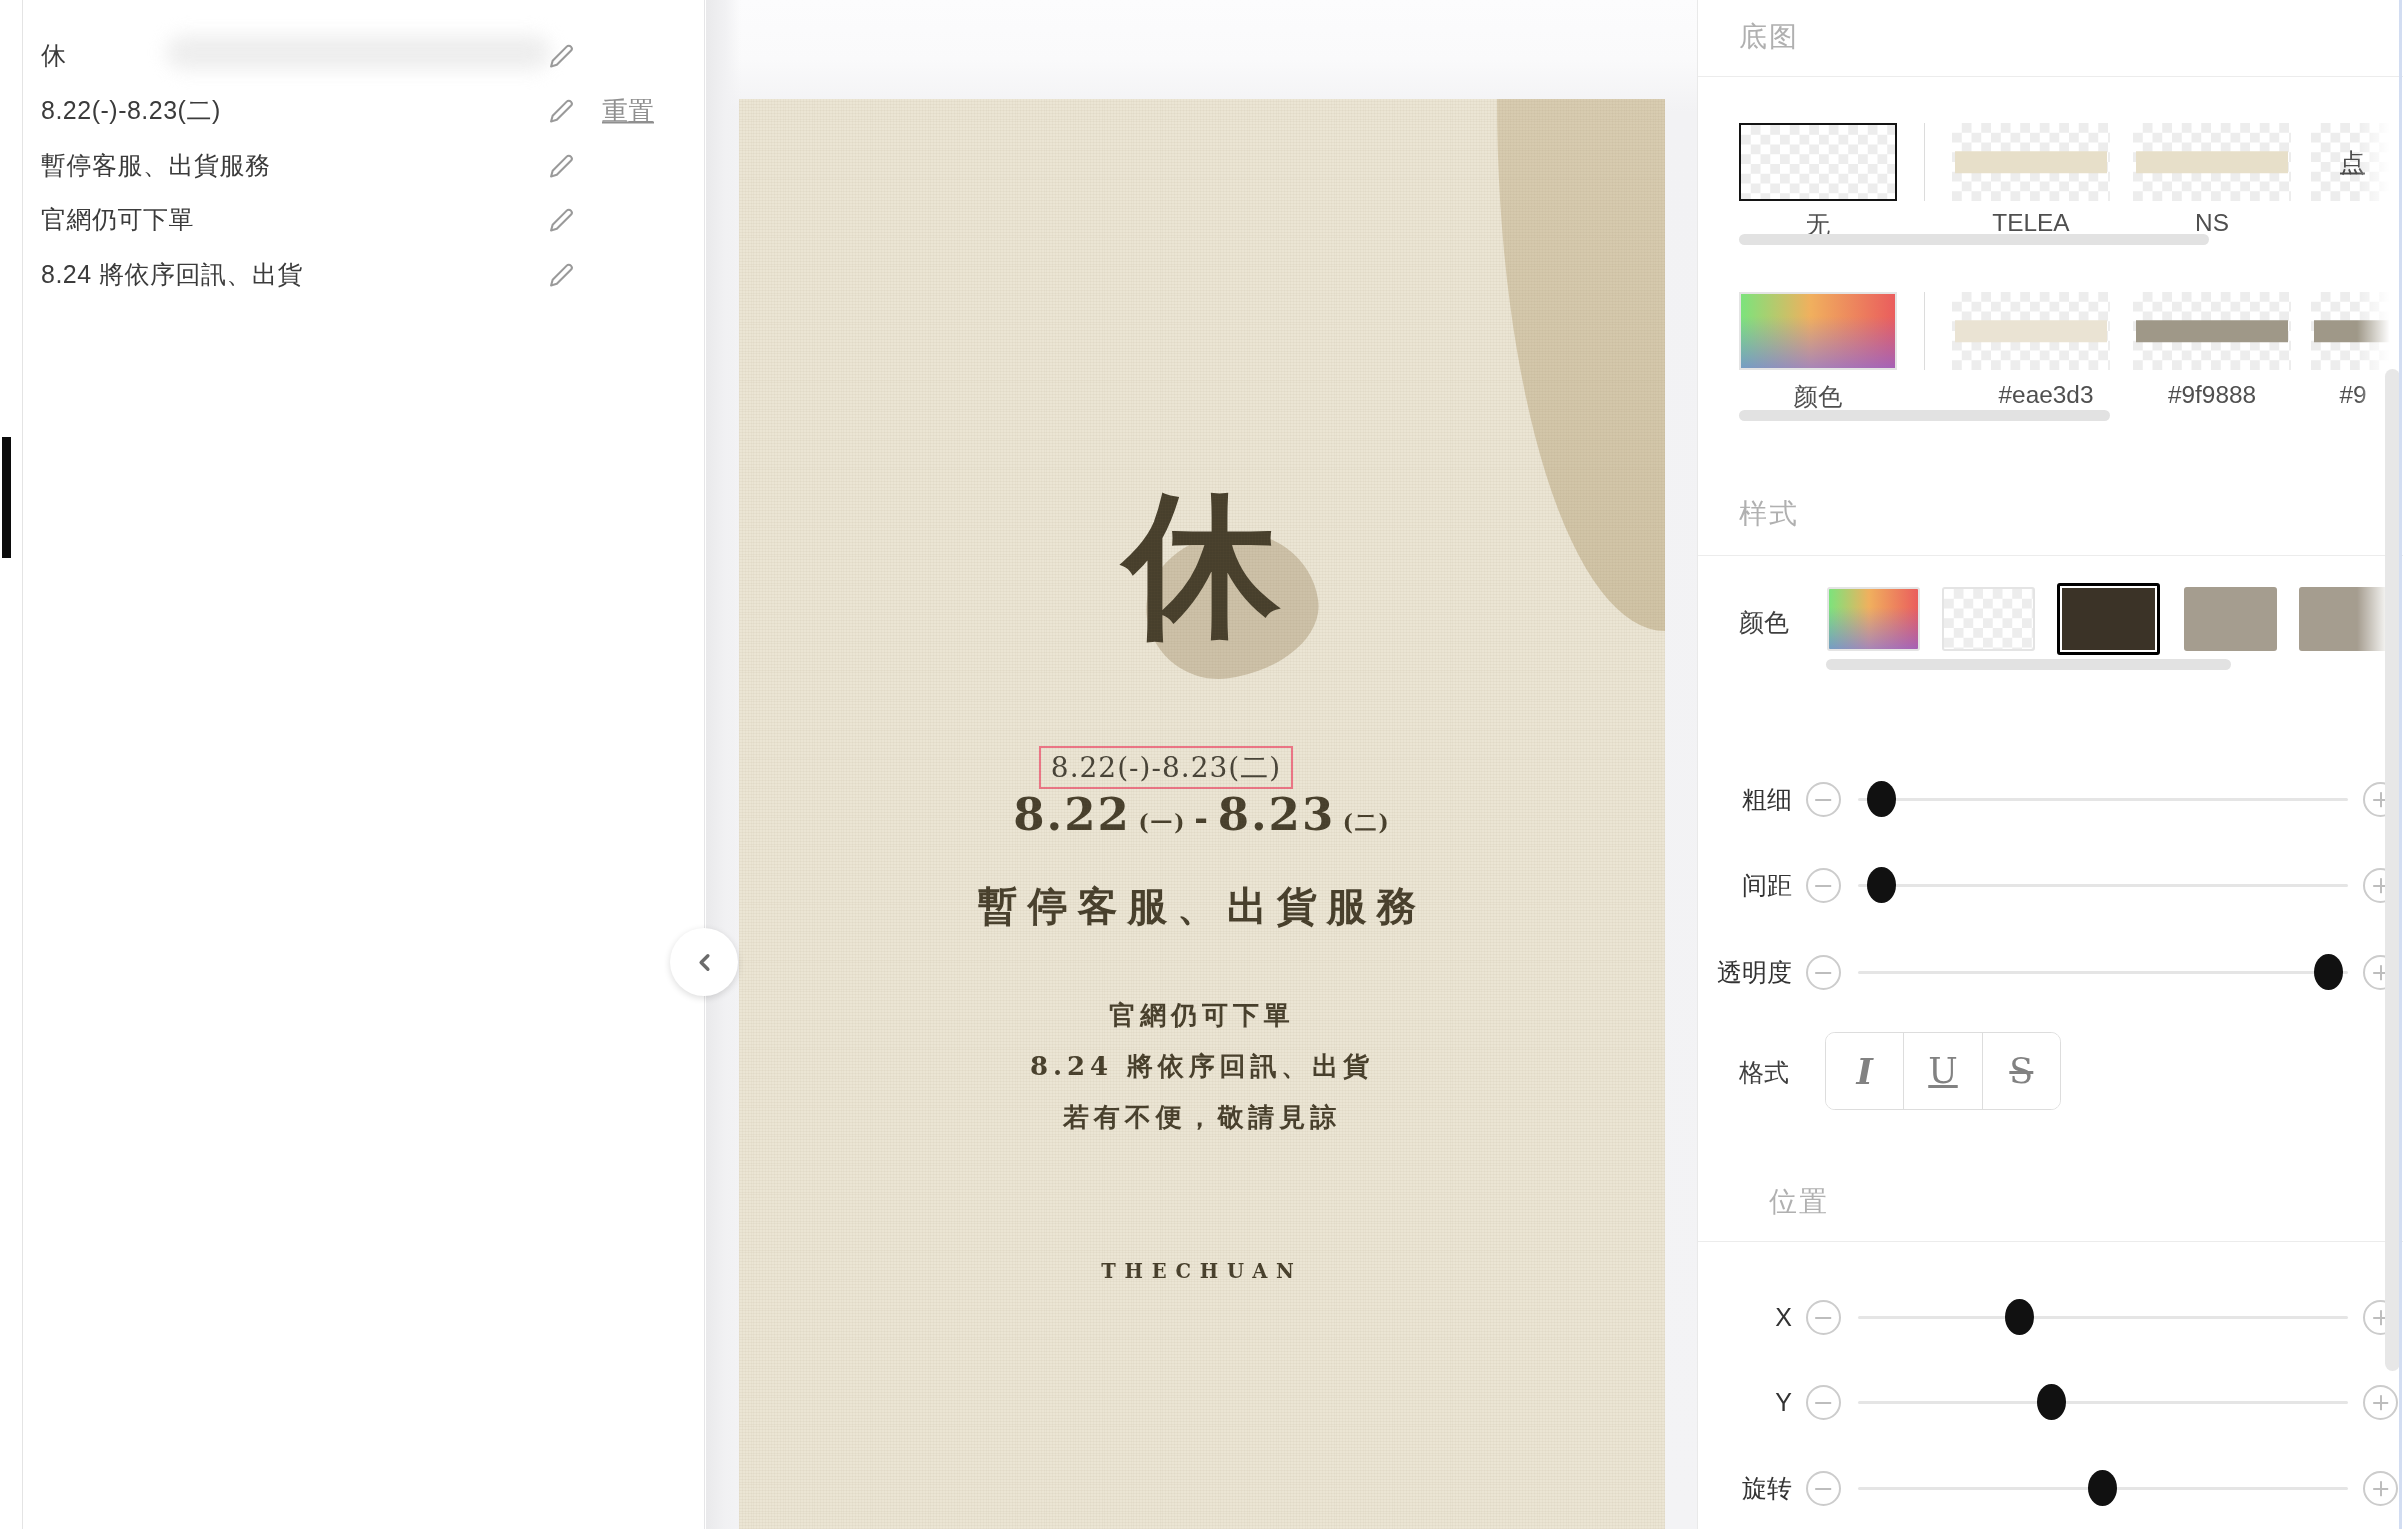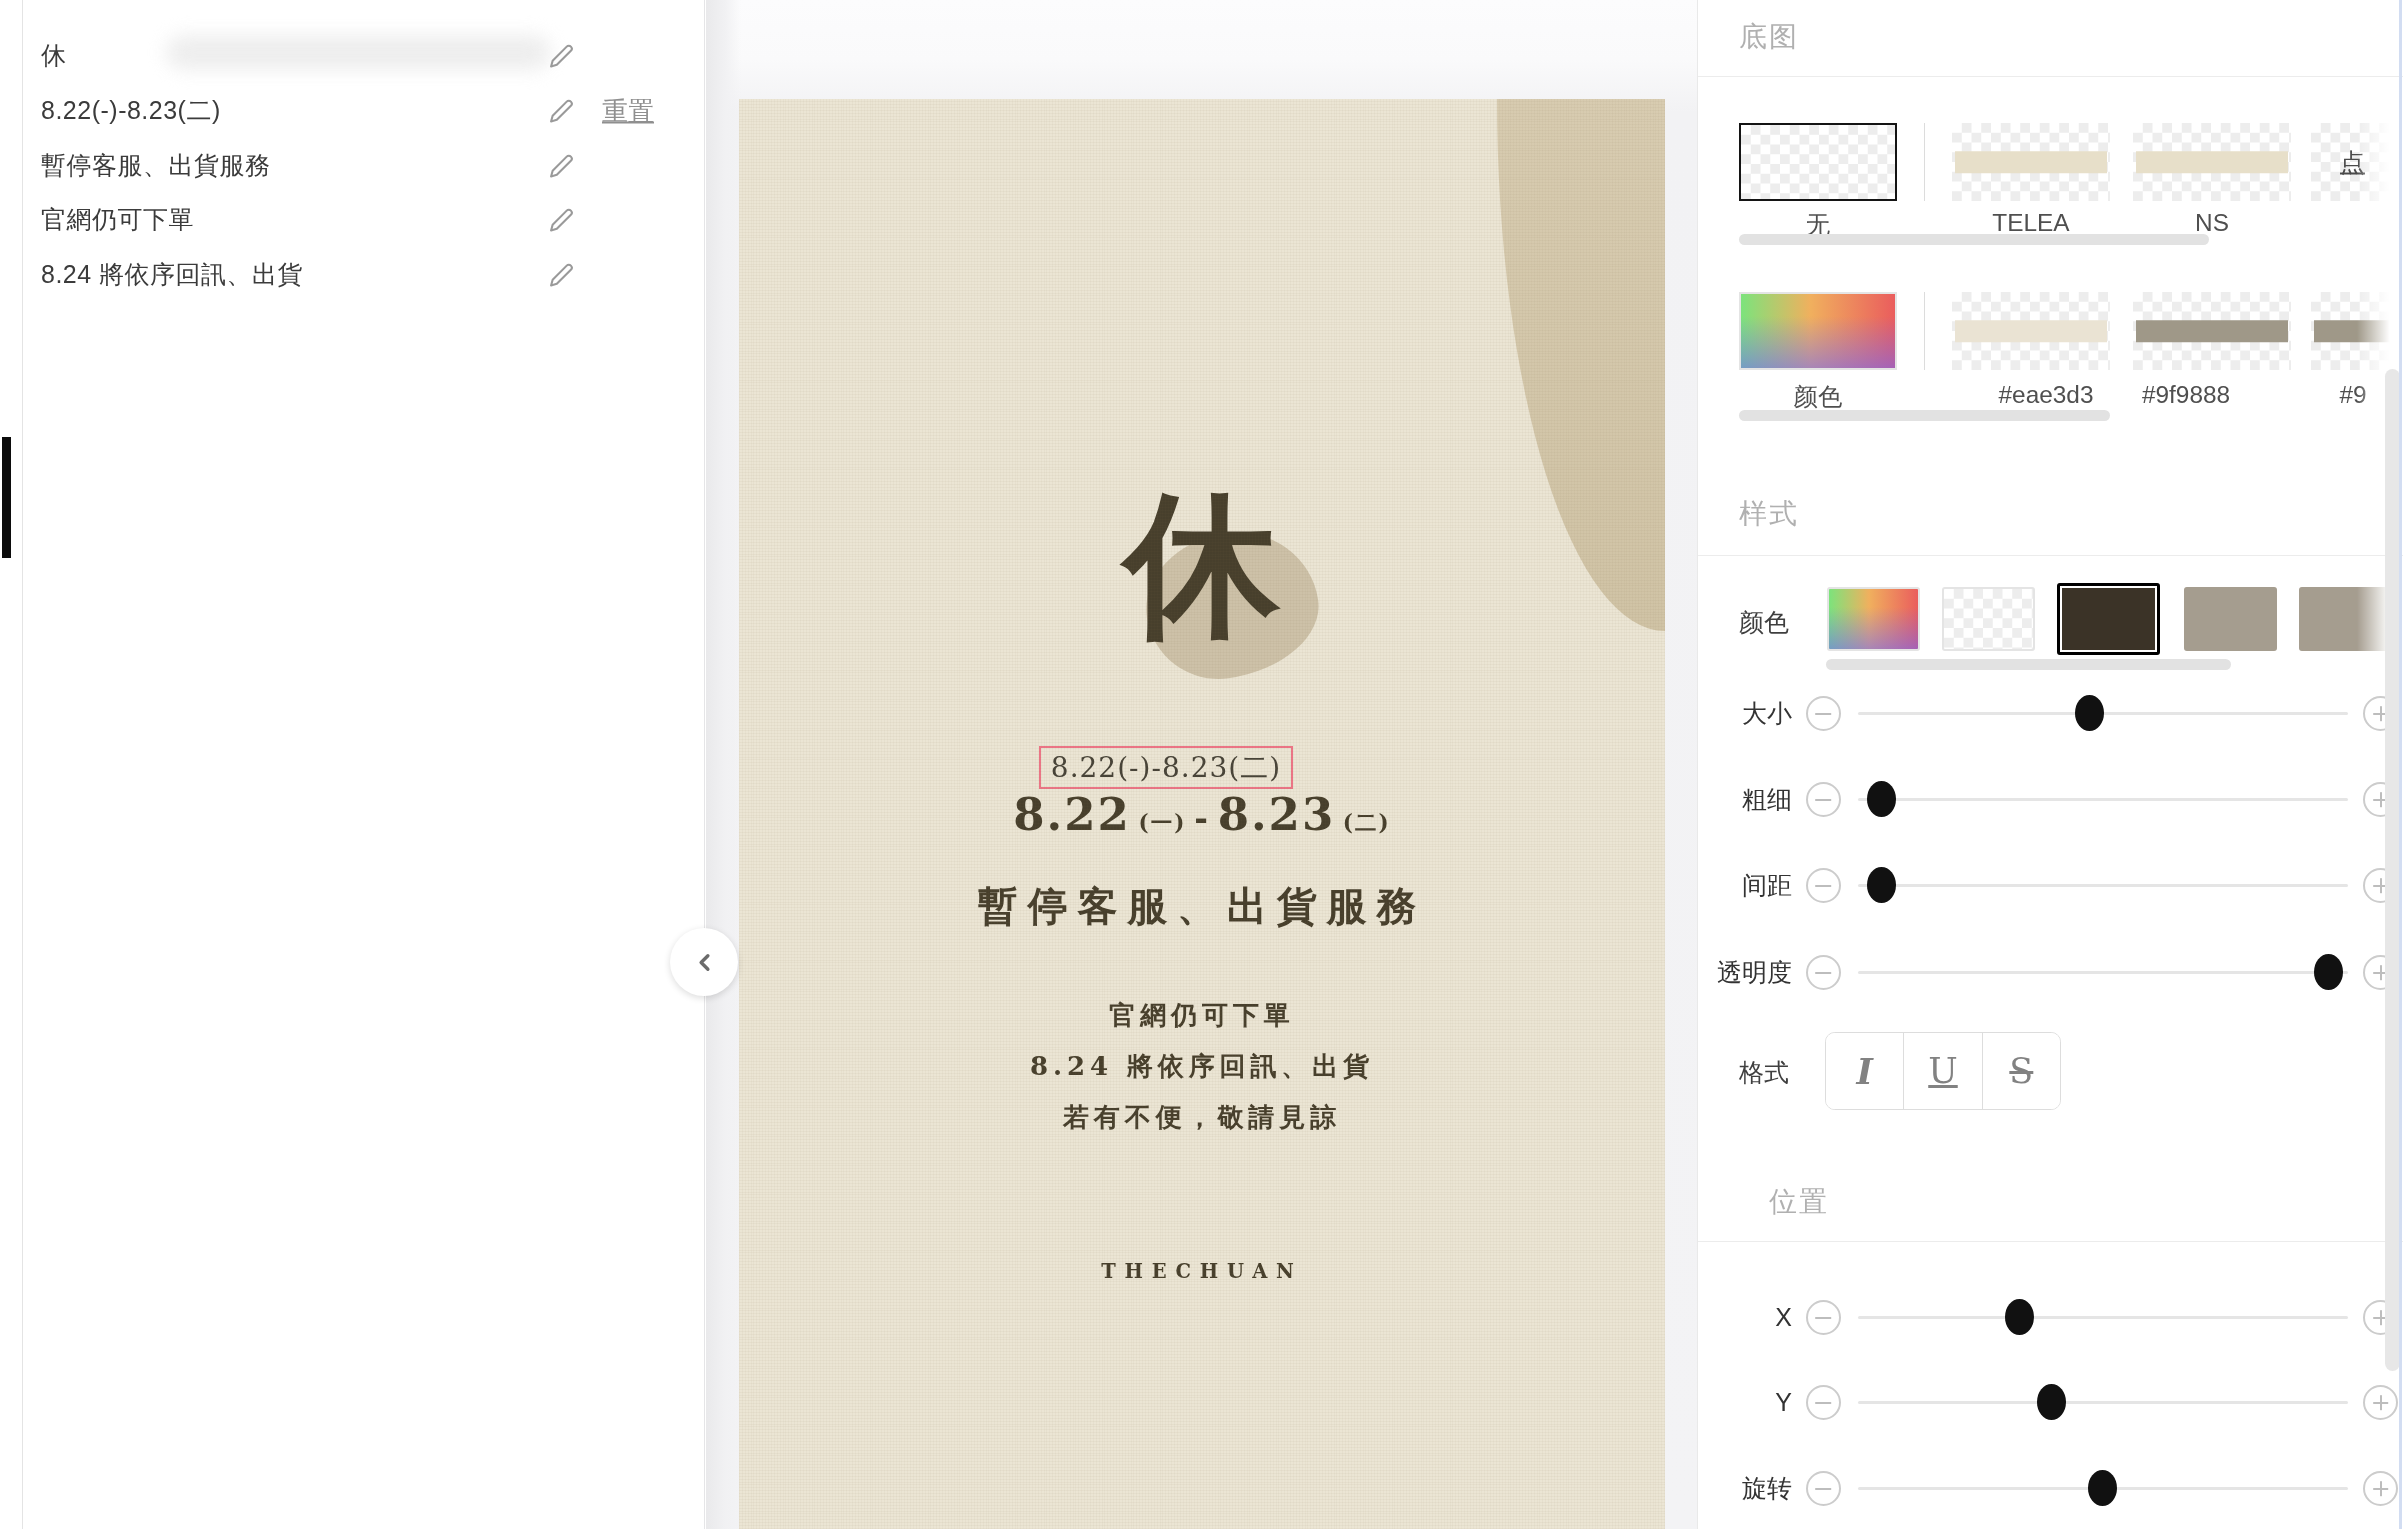--- a/index.html
+++ b/index.html
@@ -199,51 +199,37 @@
     <div class="thumb-strip" style="background: rgb(234, 227, 211);"></div>
   </div>
   <div class="thumb" style="left:435px; top:292px;">
     <div class="thumb-strip" style="background: rgb(159, 152, 136);"></div>
   </div>
   <div class="thumb" style="left:613px; top:292px;">
     <div class="thumb-strip" style="background: rgb(159, 152, 136);"></div>
   </div>
   <span class="thumb-label" style="left:120px; top:381px;">颜色</span>
   <span class="thumb-label" style="left:348px; top:381px;">#eae3d3</span>
-  <span class="thumb-label" style="left:488px; top:381px;">#9f9888</span>
+  <span class="thumb-label" style="left:514px; top:381px;">#9f9888</span>
   <span class="thumb-label" style="left:655px; top:381px;">#9</span>
   <div class="hscroll" style="left:41px; top:410px; width:371px;"></div>
   <div class="fade-right" style="left:659px; top:284px; width:47px; height:127px;"></div>
 
   <div class="rp-header" style="top:495px;">样式</div>
   <div class="rp-divider" style="top:555px;"></div>
 
   <span class="rp-label" style="left:41px; top:606px;">颜色</span>
   <div class="swatch grad-swatch swatch-border" style="left:129px;"></div>
   <div class="swatch swatch-border" style="left:244px; background:conic-gradient(#ededed 0 25%, #fff 0 50%, #ededed 0 75%, #fff 0) 0 0/19.5px 19.5px;"></div>
   <div class="swatch" id="swatch-selected" style="left: 359px; background: rgb(59, 51, 39);"></div>
   <div class="swatch" style="left: 486px; background: rgb(165, 157, 143);"></div>
   <div class="swatch" style="left: 601px; background: rgb(165, 157, 143);"></div>
   <div class="hscroll" style="left:128px; top:659px; width:405px;"></div>
   <div class="fade-right" style="left:659px; top:579px; width:47px; height:84px;"></div>
 
-  <div class="slider-row" style="top:694px;">
-    <span class="slider-label">大小</span>
-    <div class="circle-btn">
-        <span class="hbar"></span>
-      </div>
-    <div class="slider-track">
-        <div class="slider-knob" style="left: calc(47% - 13.7px);"></div>
-      </div>
-    <div class="circle-btn" style="margin-left:0;">
-        <span class="hbar"></span>
-        <span class="vbar"></span>
-      </div>
-    <div class="slider-right-pad"></div>
-  </div>
   <div class="slider-row" style="top:780px;">
     <span class="slider-label">粗细</span>
     <div class="circle-btn">
         <span class="hbar"></span>
       </div>
     <div class="slider-track">
         <div class="slider-knob" style="left: calc(2% - 1px);"></div>
       </div>
     <div class="circle-btn" style="margin-left:0;">
         <span class="hbar"></span>

